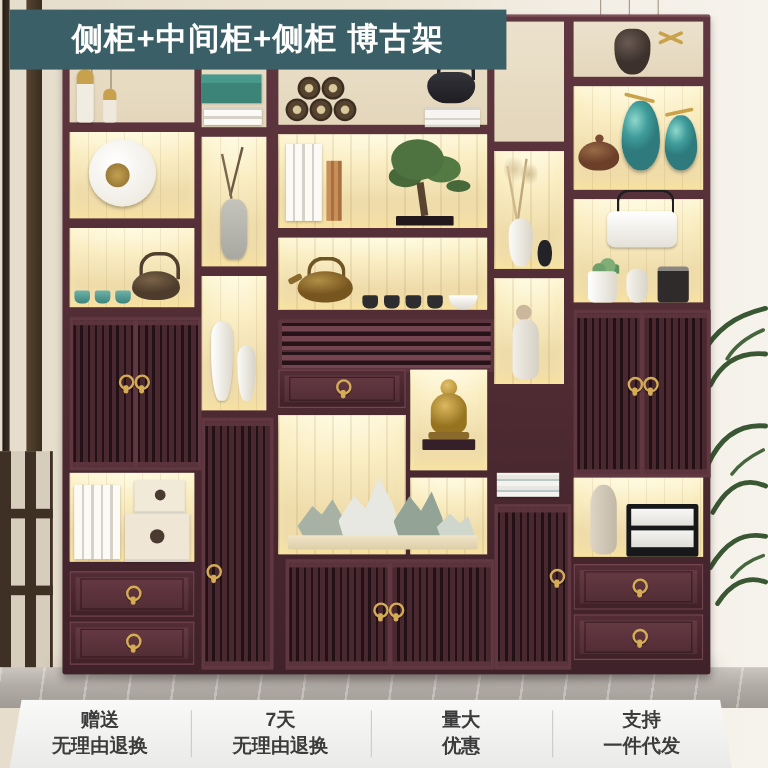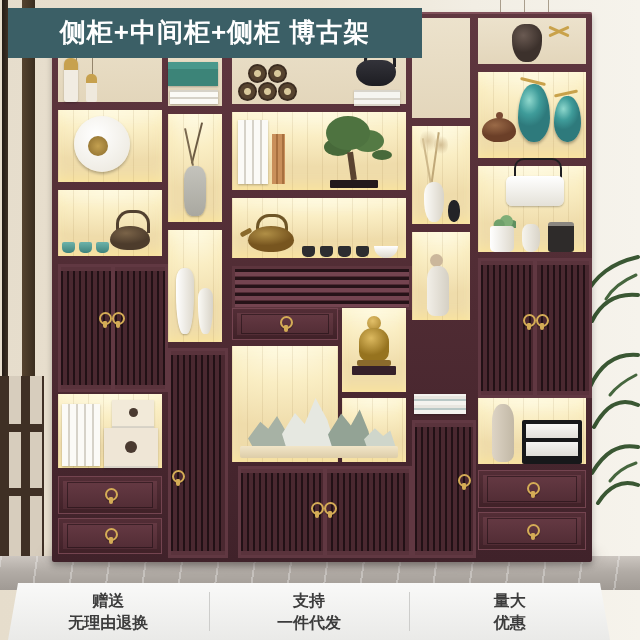--- a/index.html
+++ b/index.html
@@ -261,22 +261,26 @@
   <div class="abs banner">
     <div class="t">侧柜+中间柜+侧柜 博古架</div>
   </div>
 
   <div class="abs svcbar">
     <div class="svc">
       <span>赠送</span>
       <span>无理由退换</span>
     </div>
     <div class="svc">
+      <span>7天</span>
+      <span>无理由退换</span>
+    </div>
+    <div class="svc">
+      <span>量大</span>
+      <span>优惠</span>
+    </div>
+    <div class="svc">
       <span>支持</span>
       <span>一件代发</span>
     </div>
-    <div class="svc">
-      <span>量大</span>
-      <span>优惠</span>
-    </div>
   </div>
 
 </div>
 
 </body></html>

